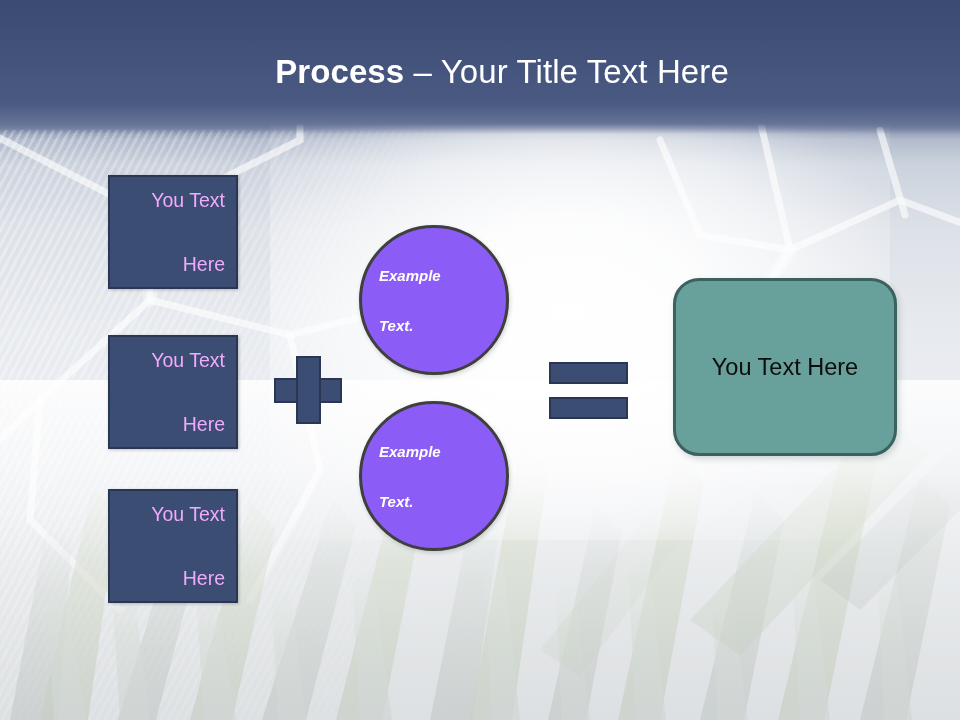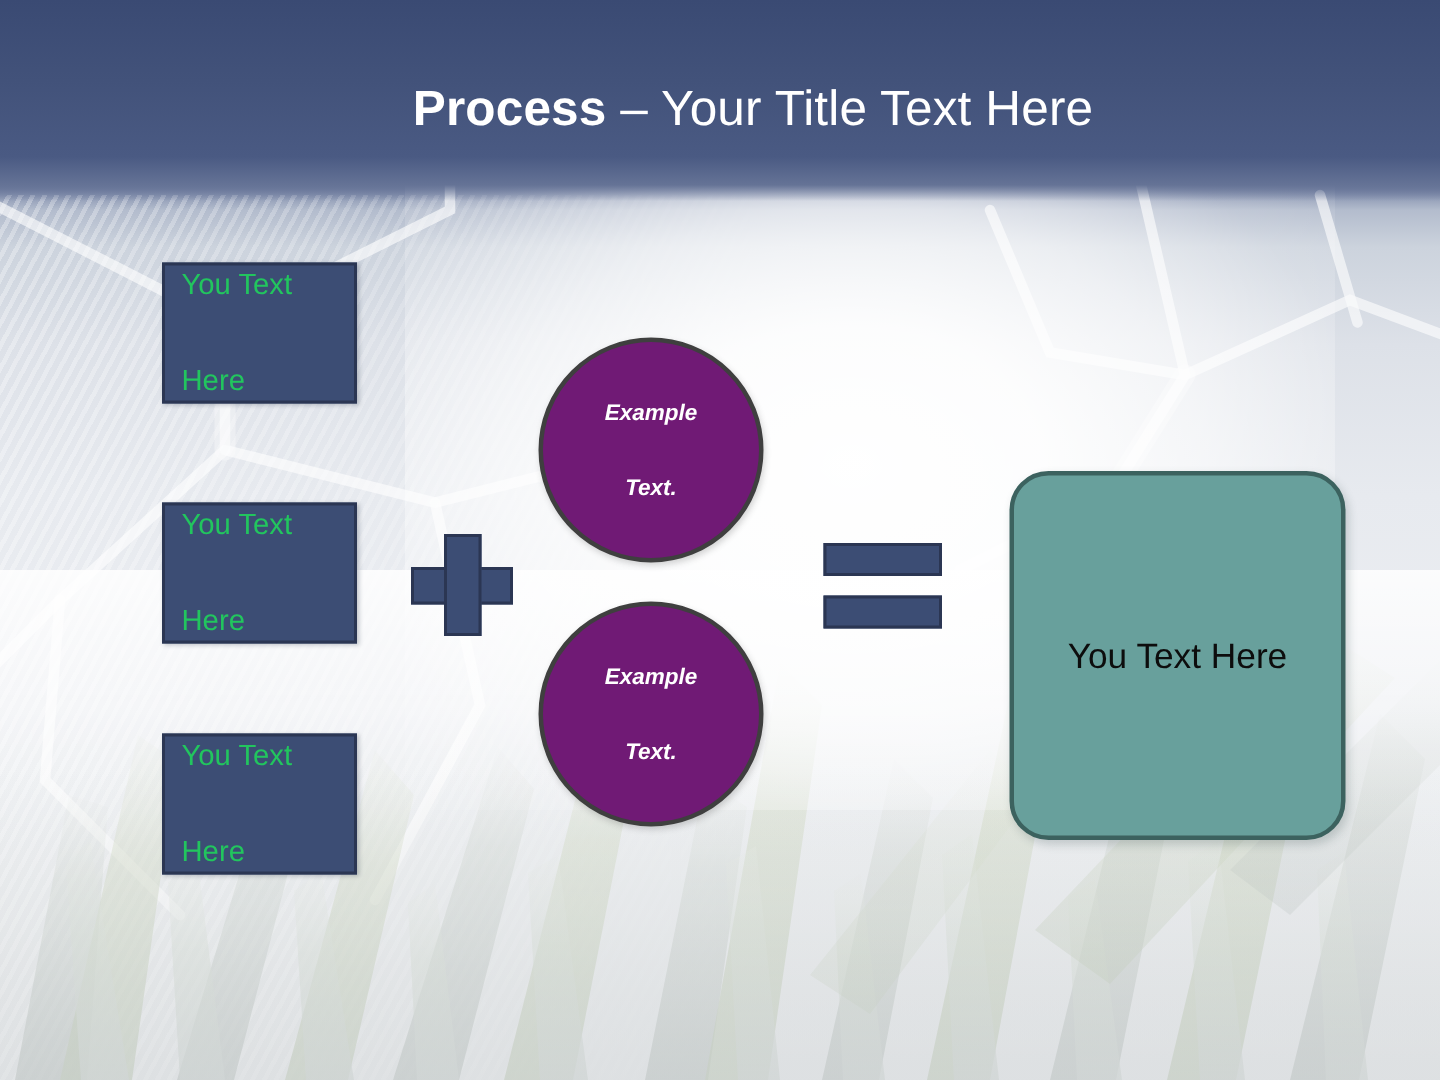--- a/index.html
+++ b/index.html
@@ -100,27 +100,27 @@
     font-weight: 400;
     letter-spacing: .1px;
     white-space: nowrap;
     padding-left: 44px;
   }
   .slide-title .t-strong { font-weight: 700; }
 
   
   .blue-box {
     position: absolute;
-    width: 130px; height: 94px;
+    width: 130px; height: 114px;
     background: #3c4d74;
     border: 2px solid #2b3653;
-    color: #22c55e;
+    color: #f0abfc;
     font-size: 19.5px;
     line-height: 32px;
-    text-align: left;
+    text-align: right;
     display: flex;
     align-items: center;
     justify-content: center;
     box-shadow: 1px 1px 3px rgba(40,50,70,.28);
   }
   .blue-box span { display: block; width: 104px; }
   #box-1 { left: 108px; top: 175px; }
   #box-2 { left: 108px; top: 335px; }
   #box-3 { left: 108px; top: 489px; }
 
@@ -137,28 +137,27 @@
     display: block;
   }
   .plus-sign .pbar-h { left: 0; top: 22px; width: 68px; height: 25px; }
   .plus-sign .pbar-v { left: 22px; top: 0; width: 25px; height: 68px; }
 
   
   .grey-circle {
     position: absolute;
     width: 150px; height: 150px;
     border-radius: 50%;
-    background: #701a75;
+    background: #8b5cf6;
     border: 3px solid #3f3f3f;
     color: #ffffff;
     font-size: 15px;
     line-height: 25px;
     font-weight: 700;
     font-style: italic;
-    text-align: center;
     display: flex;
     align-items: center;
     justify-content: center;
     box-shadow: 1px 2px 4px rgba(60,60,60,.22);
   }
   .grey-circle span { display: block; width: 110px; }
   #circle-1 { left: 359px; top: 225px; }
   #circle-2 { left: 359px; top: 401px; }
 
   
@@ -174,32 +173,31 @@
     border: 2px solid #2b3653;
     display: block;
   }
   .equals-sign .ebar-top { top: 0; }
   .equals-sign .ebar-bot { top: 35px; }
 
   
   #teal-box {
     position: absolute;
     left: 673px; top: 278px;
-    width: 224px; height: 246px;
+    width: 224px; height: 178px;
     background: #68a09c;
     border: 3px solid #3c625f;
     border-radius: 26px;
     color: #0d0d0d;
     font-size: 23.5px;
     text-align: center;
     display: flex;
     align-items: center;
     justify-content: center;
     box-shadow: 2px 3px 6px rgba(60,80,80,.22);
-    margin-top: 36px;
   }
 </style>
 </head>
 <body>
 
 <div class="slide">
 
   <div class="bg-base"></div>
 
   <div class="bg-hatch"></div>

